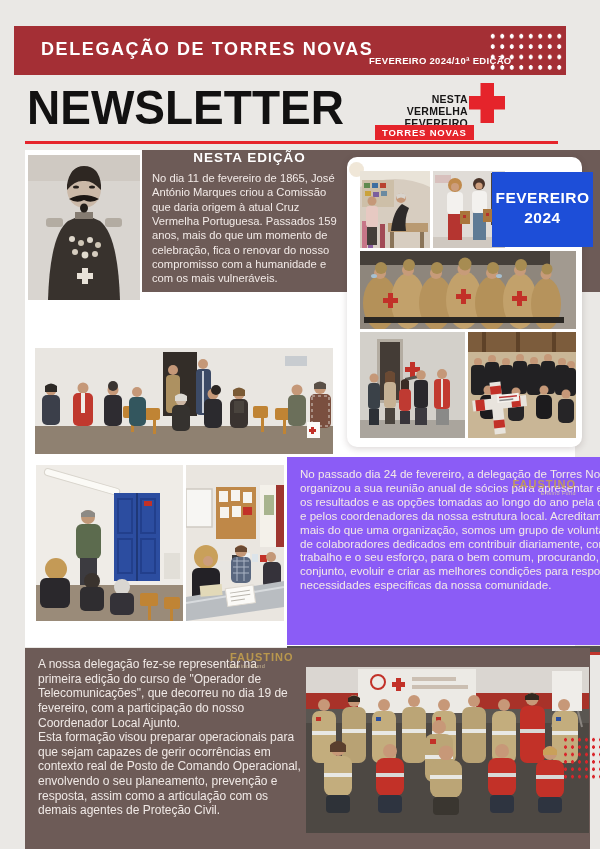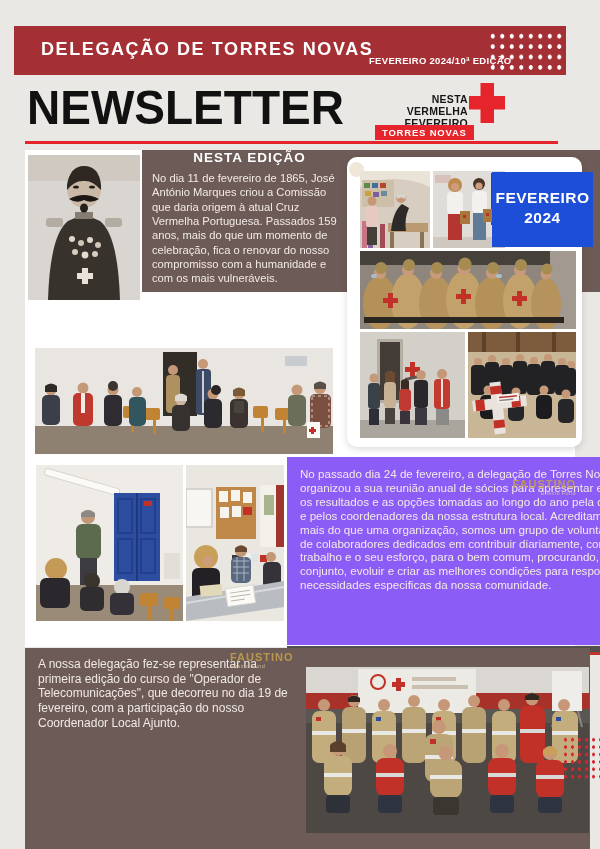--- a/index.html
+++ b/index.html
@@ -439,20 +439,21 @@
   <div class="abs red-block">
     <p>No passado dia 24 de fevereiro, a delegação de Torres Novas organizou a sua reunião anual de sócios para apresentar e discutir os resultados e as opções tomadas ao longo do ano pela direção e pelos coordenadores da nossa estrutura local. Acreditamos que mais do que uma organização, somos um grupo de voluntários e de colaboradores dedicados em contribuir diariamente, com o seu trabalho e o seu esforço, para o bem comum, procurando, em conjunto, evoluir e criar as melhores condições para responder às necessidades especificas da nossa comunidade.</p>
   </div>
 
   <div class="abs divider-gray"></div>
   <div class="abs divider-red"></div>
 
   <div class="abs bottom-panel">
     <div class="bottom-text">
       <p>A nossa delegação fez-se representar na primeira edição do curso de "Operador de Telecomunicações", que decorreu no dia 19 de fevereiro, com a participação do nosso Coordenador Local Ajunto.</p>
+      <p>Esta formação visou preparar operacionais para que sejam capazes de gerir ocorrências em contexto real de Posto de Comando Operacional, envolvendo o seu planeamento, prevenção e resposta, assim como a articulação com os demais agentes de Proteção Civil.</p>
     </div>
   </div>
 
   <div class="photo ph-operators">
     <svg viewBox="0 0 283 166" preserveAspectRatio="none">
       <rect width="283" height="166" fill="#dad6d1"></rect>
       <rect y="26" width="283" height="16" fill="#a83229"></rect>
       <rect y="42" width="283" height="16" fill="#5a5651"></rect>
       <rect y="56" width="283" height="110" fill="#4d4843"></rect>
       <rect x="52" y="2" width="118" height="44" fill="#eceae5"></rect>

